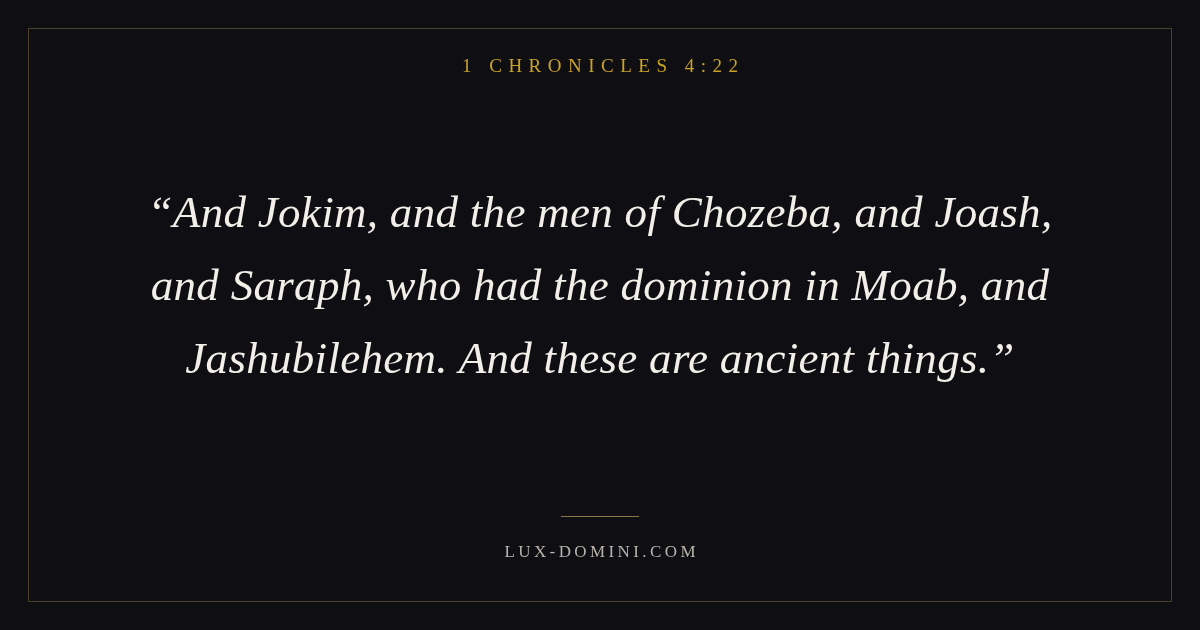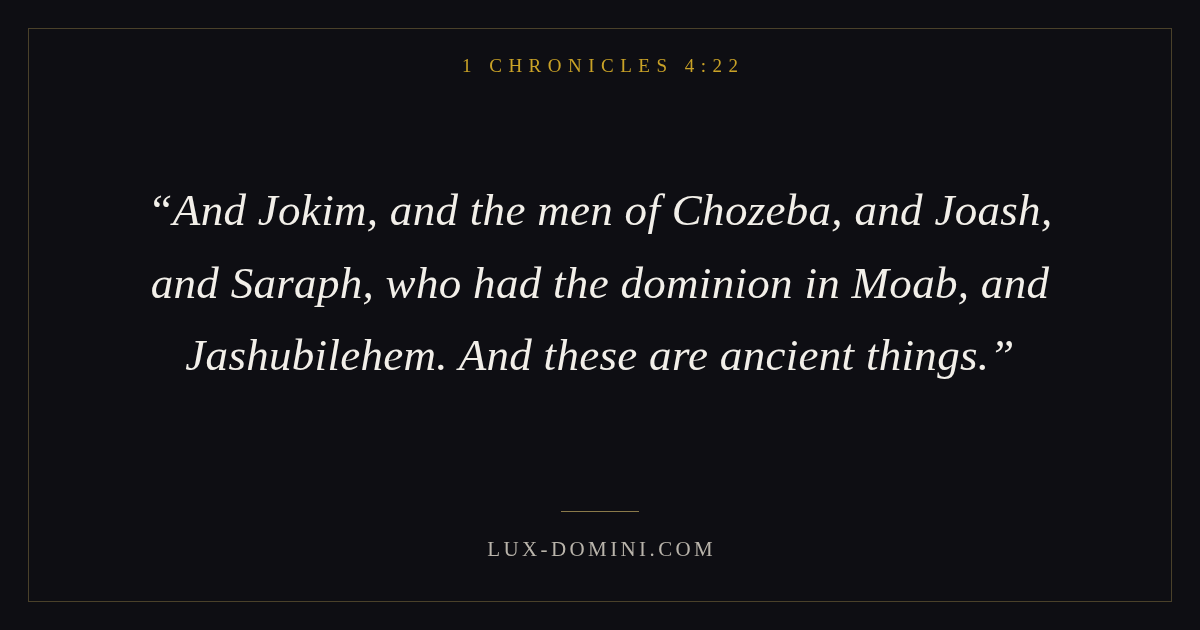--- a/index.html
+++ b/index.html
@@ -78,21 +78,21 @@
     margin-bottom: 40px;
   }
   .divider {
     width: 78px;
     height: 1px;
     background: #8a7a4a;
     margin-bottom: 25px;
   }
   .site {
     font-family: "Liberation Serif", serif;
-    font-size: 21px;
+    font-size: 17px;
     letter-spacing: 3.4px;
     color: #b9b4ab;
     text-indent: 3.4px;
     white-space: nowrap;
   }
 </style>
 </head>
 <body>
 
 <div class="card">

